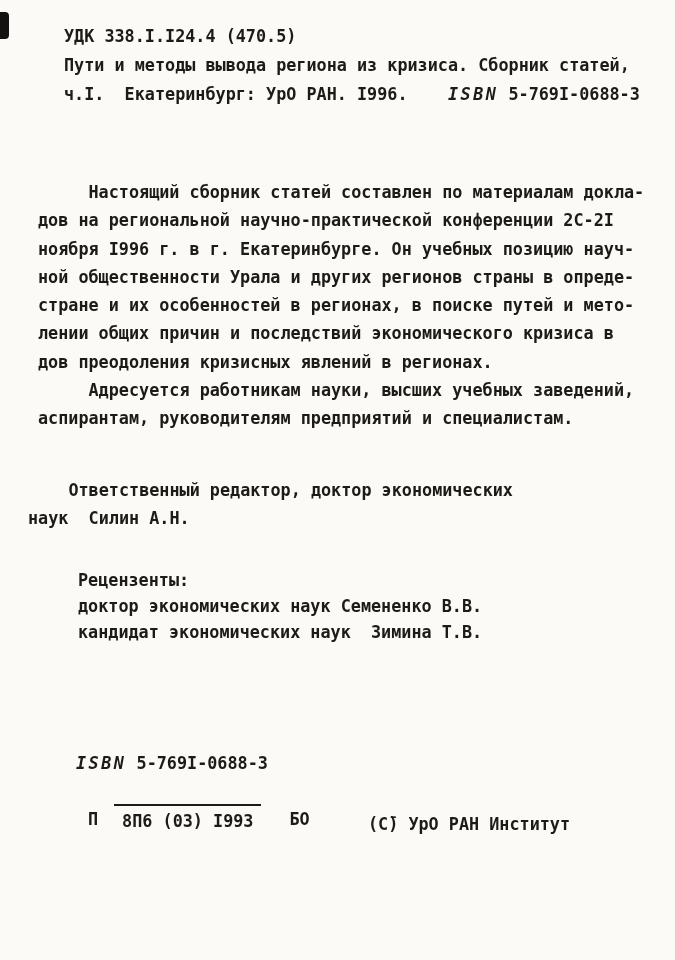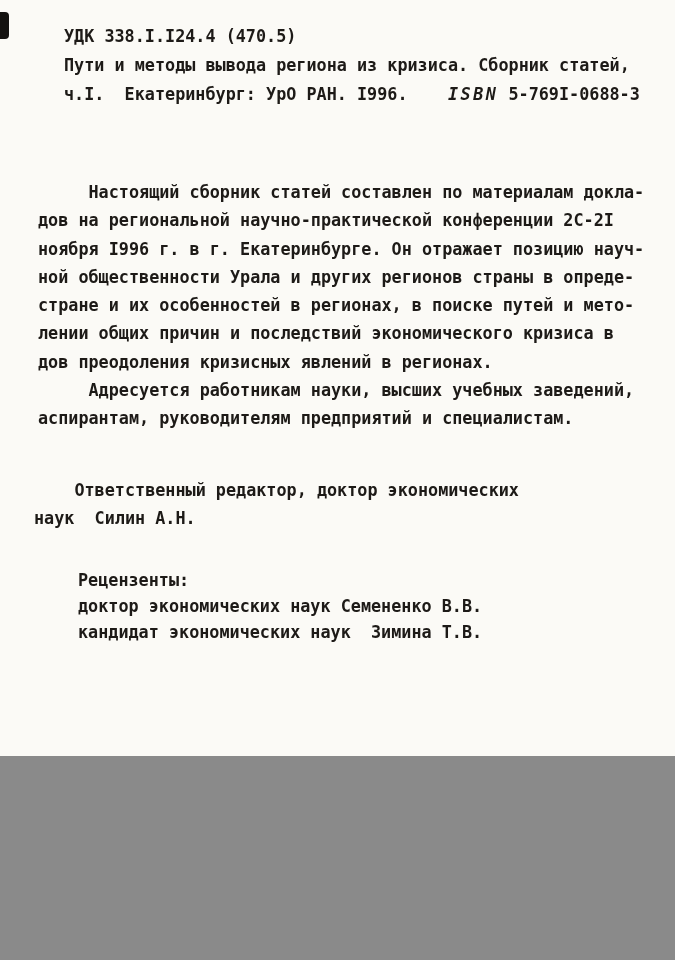--- a/index.html
+++ b/index.html
@@ -1,18 +1,18 @@
 <!DOCTYPE html>
 <html><head>
 <meta charset="utf-8">
 <style>
   html,body{margin:0;padding:0;background:#8a8a8a;}
   .page{
     position:relative;
-    width:675px;height:756px;
+    width:675px;height:960px;
     margin:0 auto;
     background:#fbfaf6;
     color:#1d1a17;
     font-family:"DejaVu Sans Mono", monospace;
     font-weight:700;
     font-size:16.8px;
     overflow:hidden;
   }
   .blk{position:absolute;}
   .line{white-space:pre;}
@@ -52,44 +52,48 @@
 
   <div class="blk lh29" style="left:64px;top:22px;">
     <div class="line">УДК 338.I.I24.4 (470.5)</div>
     <div class="line">Пути и методы вывода региона из кризиса. Сборник статей,</div>
     <div class="line"><span>ч.I.  Екатеринбург: УрО РАН. I996.    </span><span class="hand">ISBN</span><span> 5-769I-0688-3</span></div>
   </div>
 
   <div class="blk lh28" style="left:38px;top:178px;">
     <div class="line">     Настоящий сборник статей составлен по материалам докла-</div>
     <div class="line">дов на региональной научно-практической конференции 2С-2I</div>
-    <div class="line">ноября I996 г. в г. Екатеринбурге. Он отражает позицию науч-</div>
+    <div class="line">ноября I996 г. в г. Екатеринбурге. Он учебных позицию науч-</div>
     <div class="line">ной общественности Урала и других регионов страны в опреде-</div>
     <div class="line">стране и их особенностей в регионах, в поиске путей и мето-</div>
     <div class="line">лении общих причин и последствий экономического кризиса в</div>
     <div class="line">дов преодоления кризисных явлений в регионах.</div>
     <div class="line">     Адресуется работникам науки, высших учебных заведений,</div>
     <div class="line">аспирантам, руководителям предприятий и специалистам.</div>
   </div>
 
-  <div class="blk lh27" style="left:34px;top:477px;">
+  <div class="blk lh27" style="left:28px;top:477px;">
     <div class="line">    Ответственный редактор, доктор экономических</div>
     <div class="line">наук  Силин А.Н.</div>
   </div>
 
   <div class="blk lh26" style="left:78px;top:567px;">
     <div class="line">Рецензенты:</div>
     <div class="line">доктор экономических наук Семененко В.В.</div>
     <div class="line">кандидат экономических наук  Зимина Т.В.</div>
   </div>
 
+  <div class="blk" style="left:76px;top:753px;">
+    <span class="hand">ISBN</span><span class="line" style="display:inline"> 5-769I-0688-3</span>
+  </div>
 
   <div class="blk catalog-row" style="left:88px;top:804px;">
     <span class="catalog-prefix">П</span>
     <span class="frac">
+      <span class="den">8П6 (03) I993</span>
     </span>
     <span class="catalog-suffix">БО</span>
   </div>
 
   <div class="blk lh30" style="left:368px;top:810px;text-align:right;">
     <div class="line">(С̄) УрО РАН Институт</div>
   </div>
 
 </div>
 

